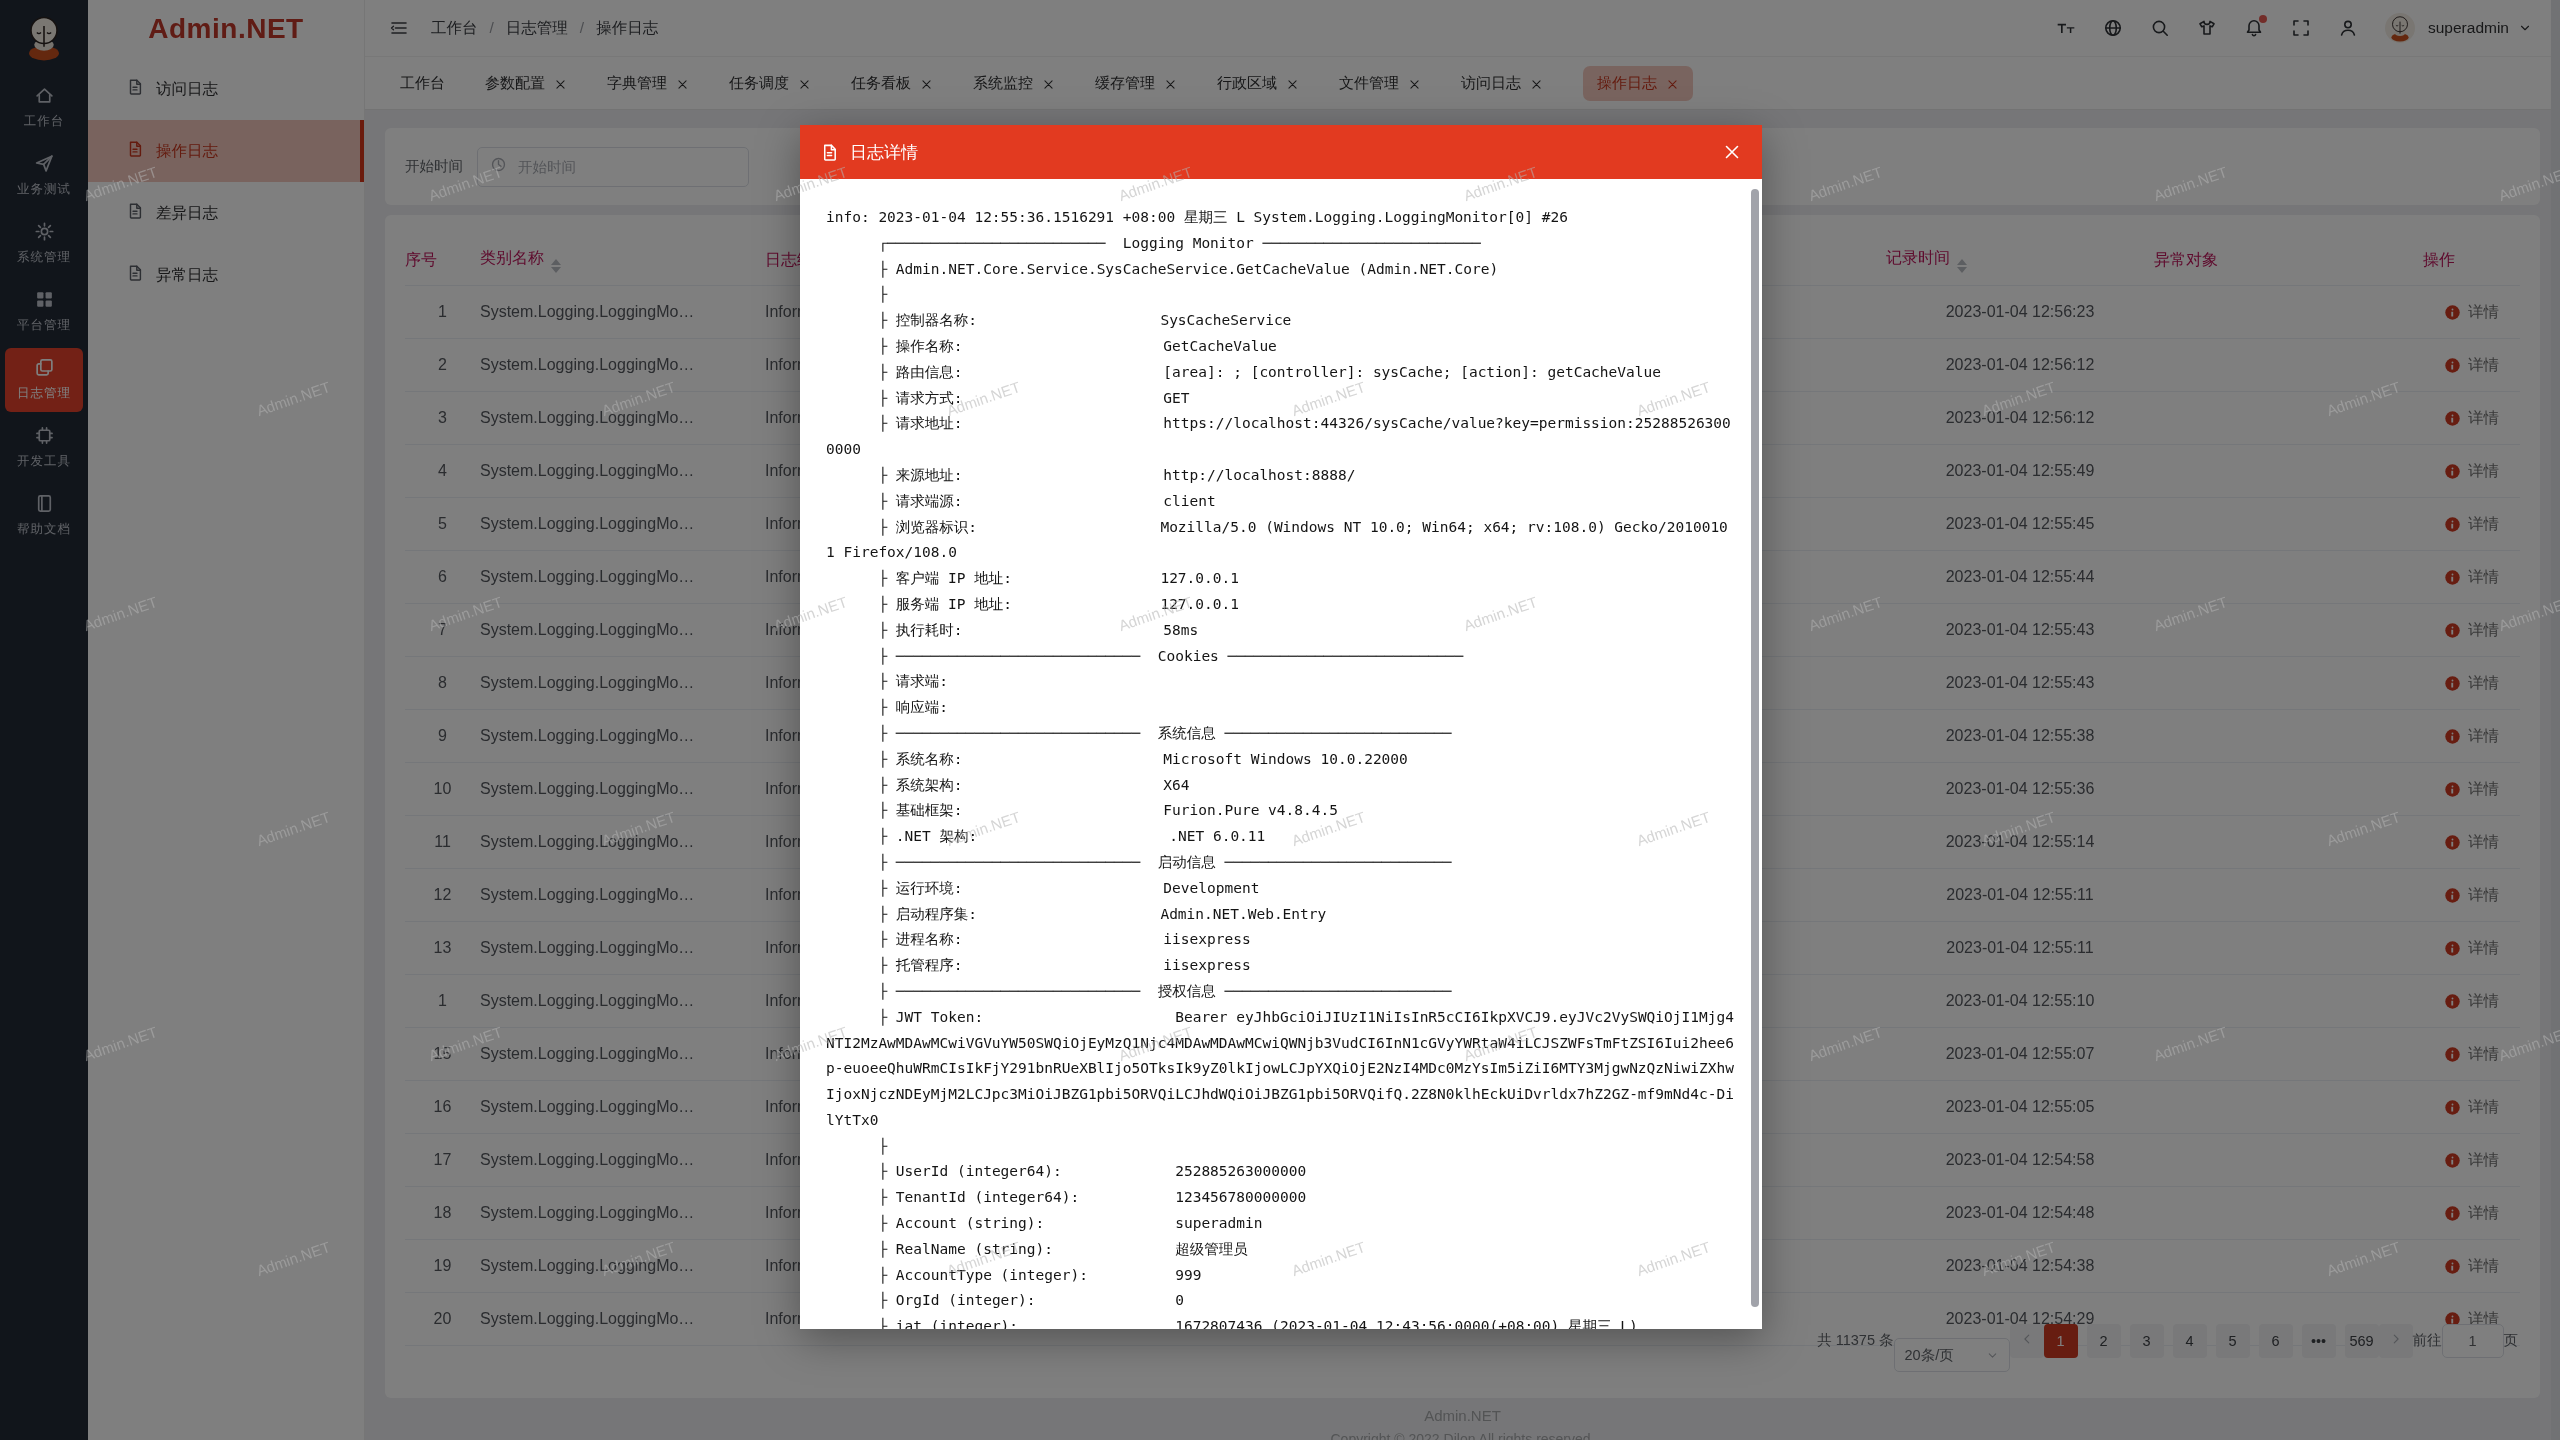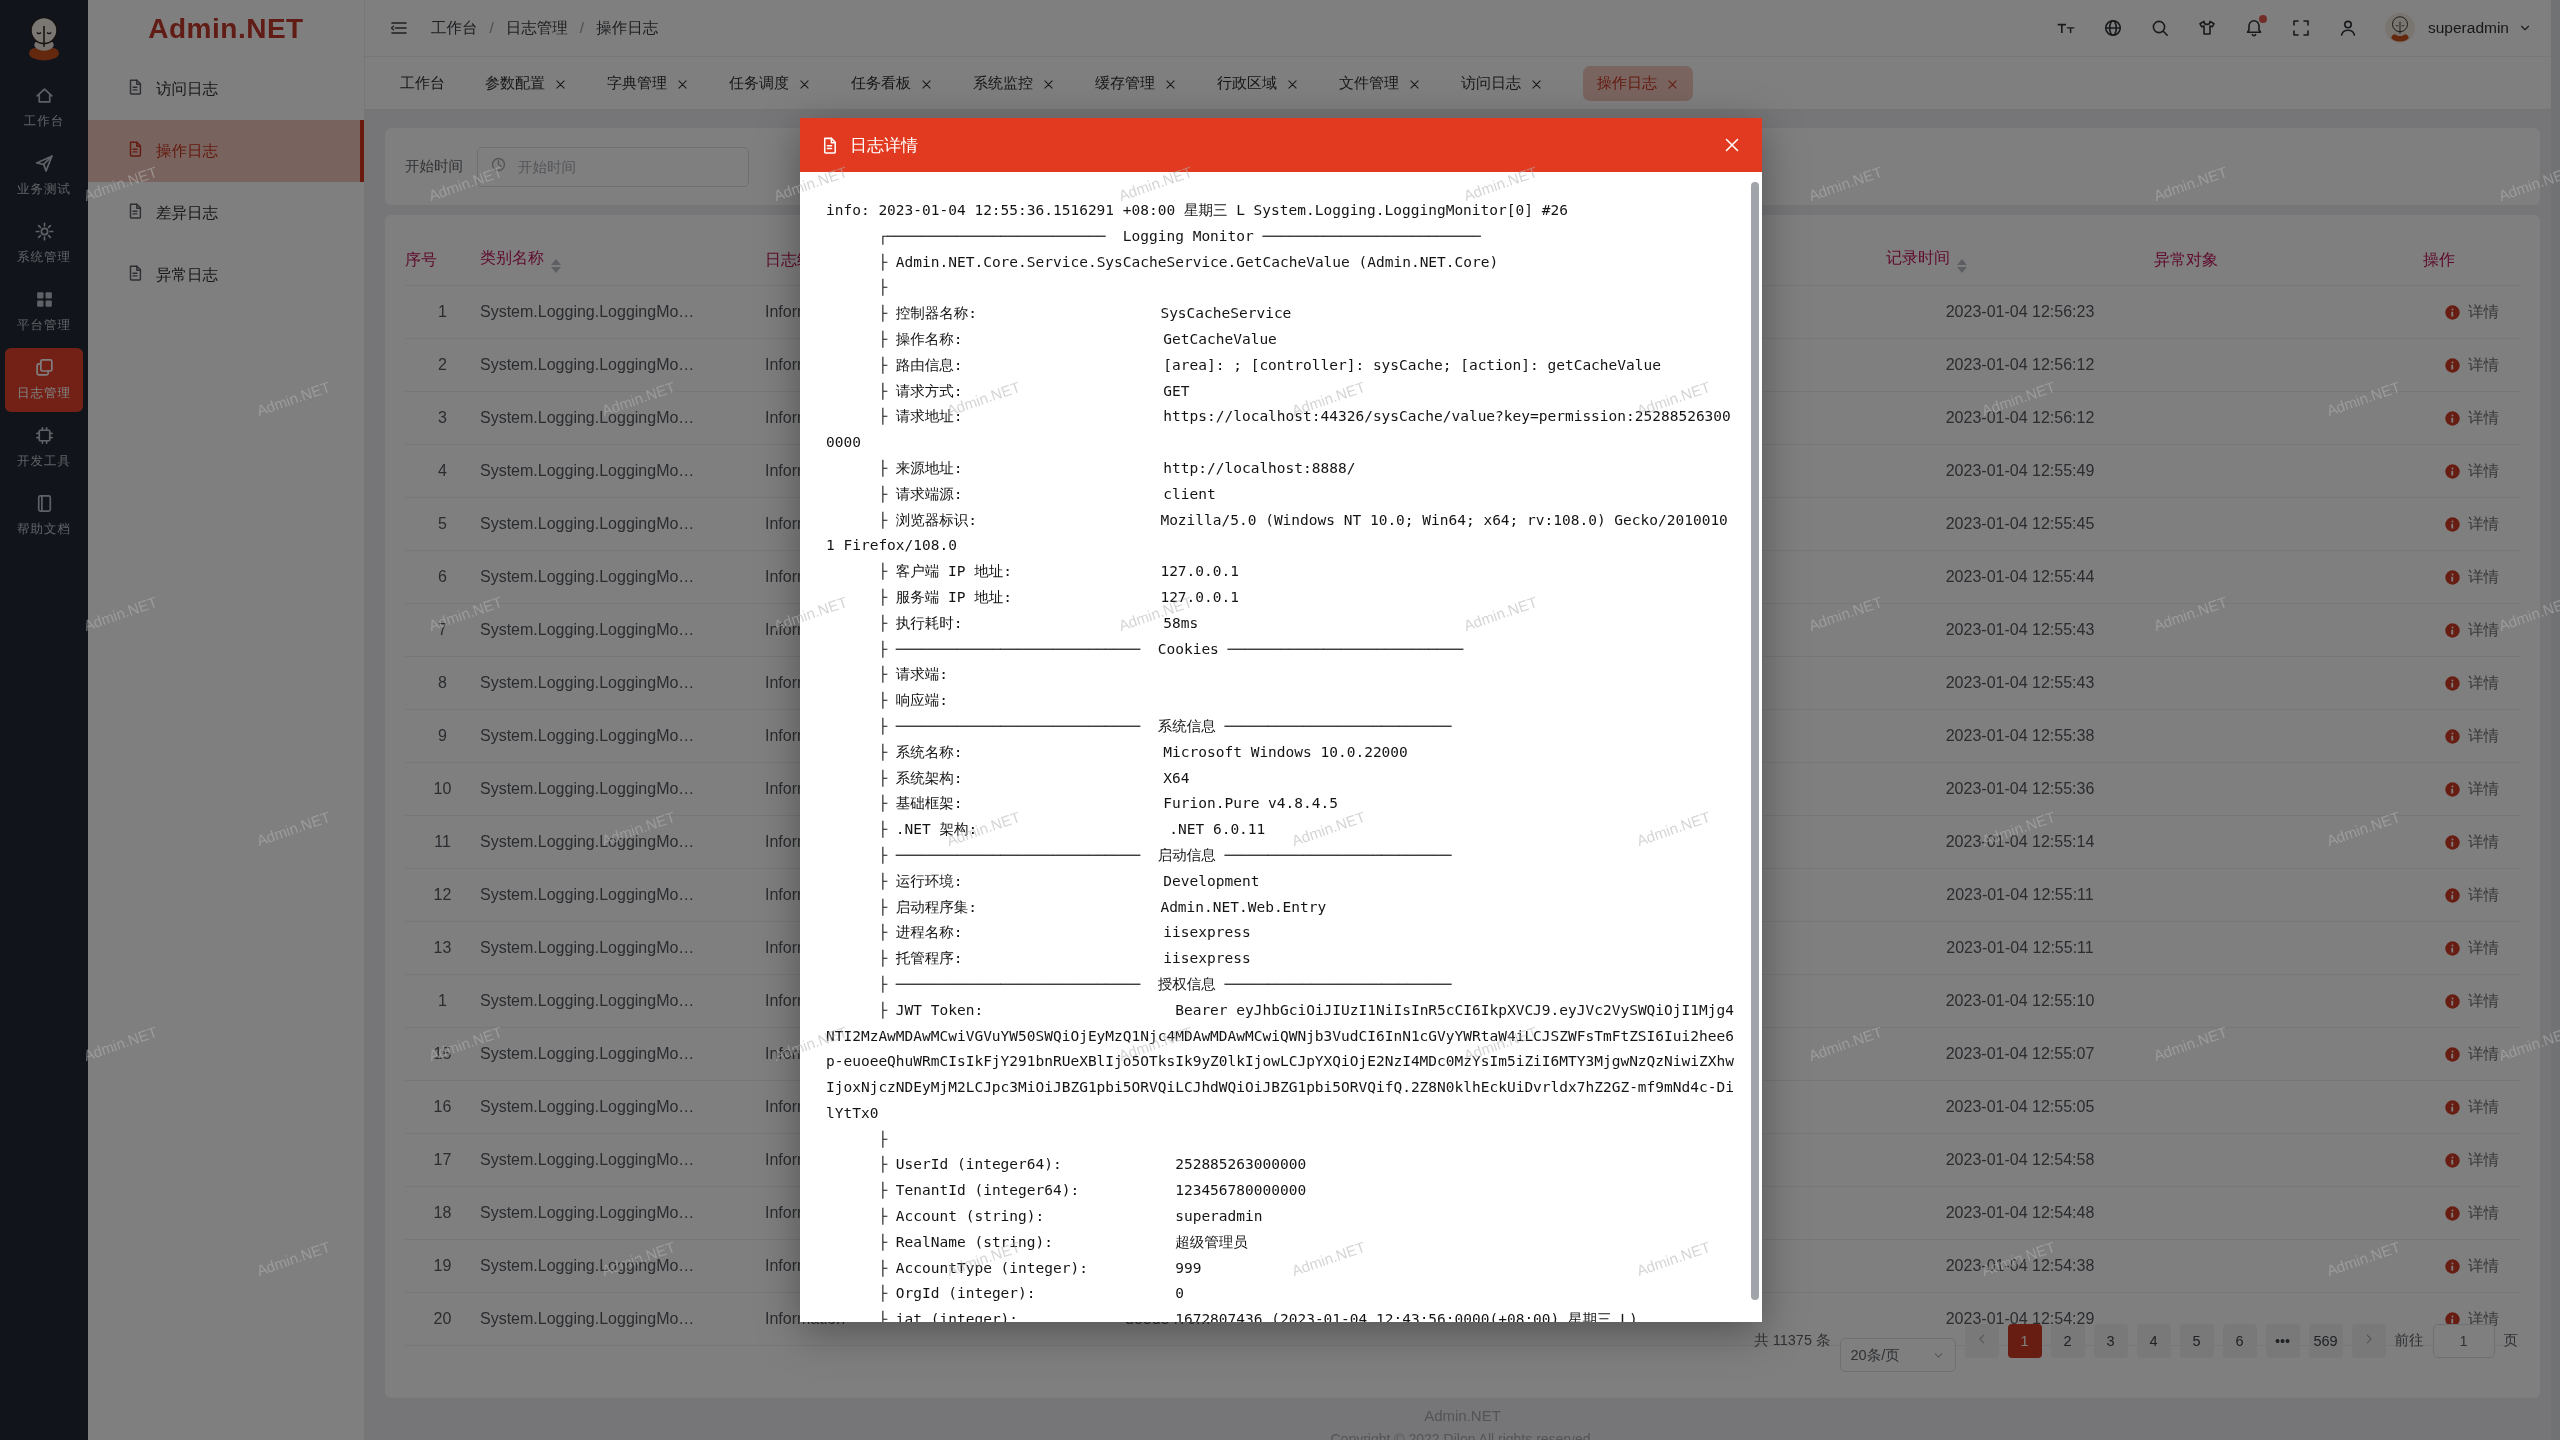--- a/index.html
+++ b/index.html
@@ -69,41 +69,41 @@
   .c-pad{padding-left:8px;}
   .cell-req{padding-left:633px;}
   .sorter{display:inline-flex;flex-direction:column;margin-left:7px;vertical-align:-2px;gap:2px;}
   .sorter i{display:block;width:0;height:0;border-left:5px solid transparent;border-right:5px solid transparent;}
   .sorter .up{border-bottom:6px solid #b9bcc2;}
   .sorter .dn{border-top:6px solid #b9bcc2;}
   .op-cell{display:flex;align-items:center;justify-content:center;gap:7px;height:52px;}
   .info-icon{width:17px;height:17px;flex:none;}
   .detail-link{color:#737373;font-size:15.5px;cursor:pointer;text-decoration:none;}
   
-  .pager{position:absolute;right:22px;bottom:26px;display:flex;align-items:center;gap:9px;
+  .pager{position:absolute;right:22px;bottom:26px;display:flex;align-items:center;
          font-size:14.5px;color:#5f6368;}
   .psel{width:116px;height:34px;border:1px solid #dcdfe6;border-radius:5px;display:flex;align-items:center;
         justify-content:space-between;padding:0 10px;box-sizing:border-box;cursor:pointer;background:#fff;margin-top:29px;}
   .psel .chev{width:13px;height:13px;color:#a8abb2;}
   .psel .chev svg{width:13px;height:13px;}
   .pg{min-width:34px;height:34px;border-radius:4px;background:#f2f3f5;display:flex;align-items:center;
       justify-content:center;color:#3f4247;cursor:pointer;font-size:14.5px;box-sizing:border-box;}
   .pg.arrow{color:#a8abb2;}
   .pg.arrow svg{width:14px;height:14px;}
   .pg.active{background:#cf3a22;color:#fff;}
   .goto-inp{width:62px;height:34px;border:1px solid #dcdfe6;border-radius:5px;text-align:center;
             font-size:14.5px;color:#606266;outline:none;font-family:"Liberation Sans",sans-serif;box-sizing:border-box;}
   
   .footer-brand{position:absolute;left:365px;right:0;top:1407px;text-align:center;color:#a6a8ab;font-size:15px;z-index:2;}
   .footer-copy{position:absolute;left:365px;right:0;top:1431px;text-align:center;color:#a6a8ab;font-size:14px;z-index:2;}
   
   .page-scroll{position:absolute;right:0;top:0;width:9px;height:1440px;background:#e3e5e8;z-index:2;}
   
   .overlay{position:absolute;inset:0;background:rgba(0,0,0,0.5);z-index:8;}
-  .modal{position:absolute;left:800px;top:118px;width:962px;height:1204px;background:#fff;z-index:20;
+  .modal{position:absolute;left:800px;top:125px;width:962px;height:1204px;background:#fff;z-index:20;
          box-shadow:0 10px 40px rgba(0,0,0,.35);}
   .modal-head{height:54px;background:#e23a20;color:#fff;display:flex;align-items:center;gap:11px;
               padding:0 20px;font-size:17px;box-sizing:border-box;}
   .modal-head .mic{width:19px;height:19px;}
   .modal-head .mic svg{width:19px;height:19px;}
   .modal-close{margin-left:auto;width:20px;height:20px;color:#fff;cursor:pointer;}
   .modal-close svg{width:20px;height:20px;}
   .modal-body{position:relative;height:1150px;overflow:hidden;padding:26px 28px 0 26px;box-sizing:border-box;}
   .modal-body pre{margin:0;font-family:"DejaVu Sans Mono",monospace;font-size:14.5px;line-height:25.8px;
                   white-space:pre-wrap;word-break:break-all;color:#141414;}

